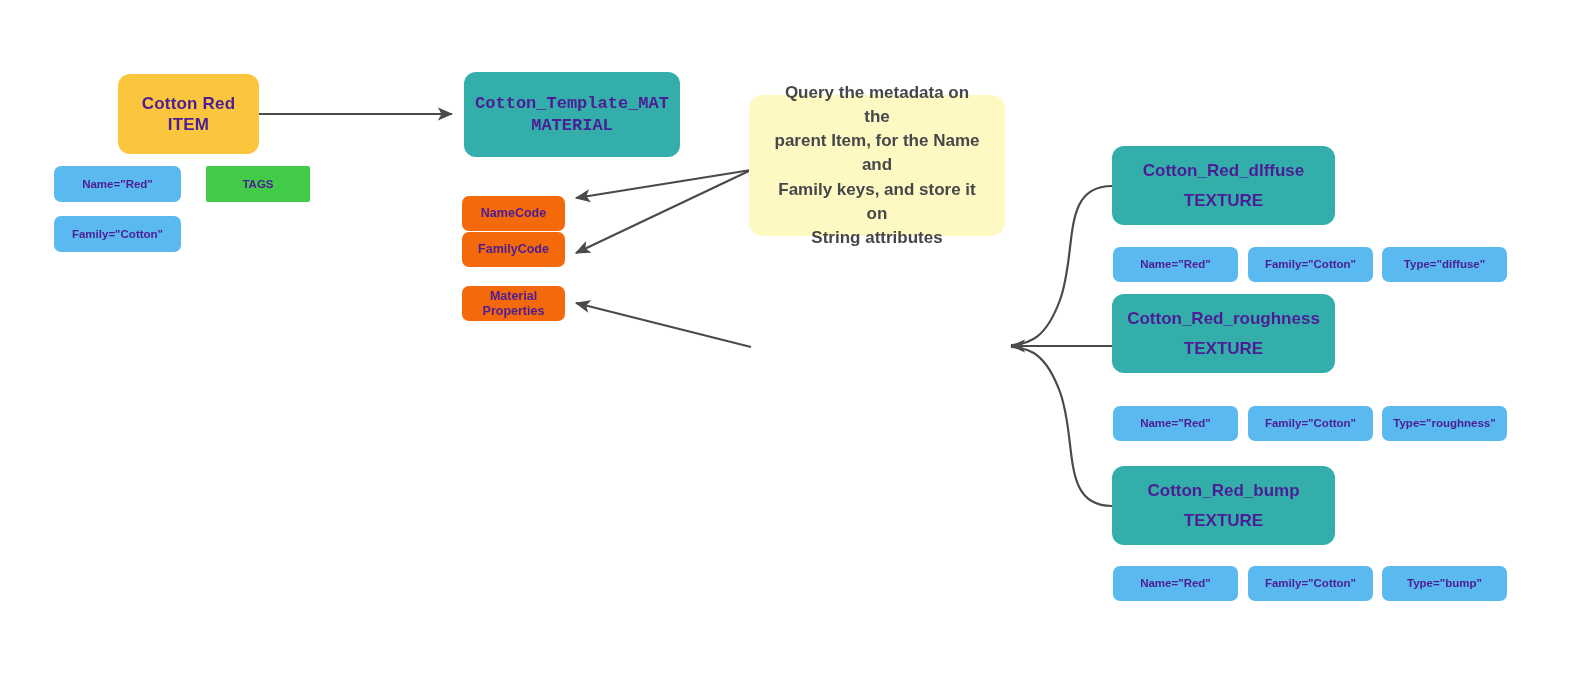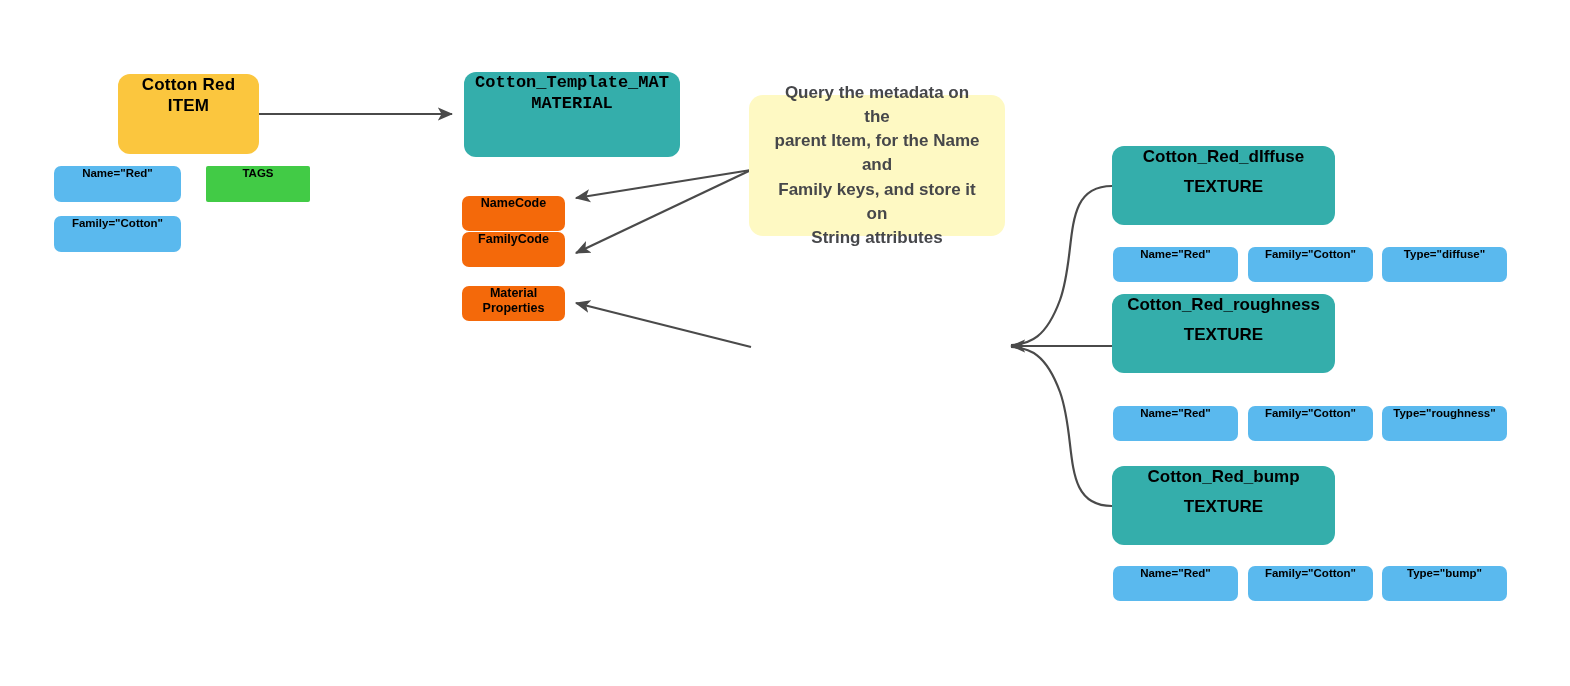--- a/index.html
+++ b/index.html
@@ -24,23 +24,23 @@
     width: 1570px;
     height: 686px;
     pointer-events: none;
   }
   .node {
     position: absolute;
     box-sizing: border-box;
     display: flex;
     flex-direction: column;
     align-items: center;
-    justify-content: flex-start;
+    justify-content: center;
     text-align: center;
-    color: #000000;
+    color: #4c1d95;
     font-weight: bold;
     line-height: 1.25;
     border-radius: 10px;
   }
   .node .l1 { display: block; }
   .node .l2 { display: block; }
 
   .node-item {
     background: #fbc63e;
     border-radius: 12px;

